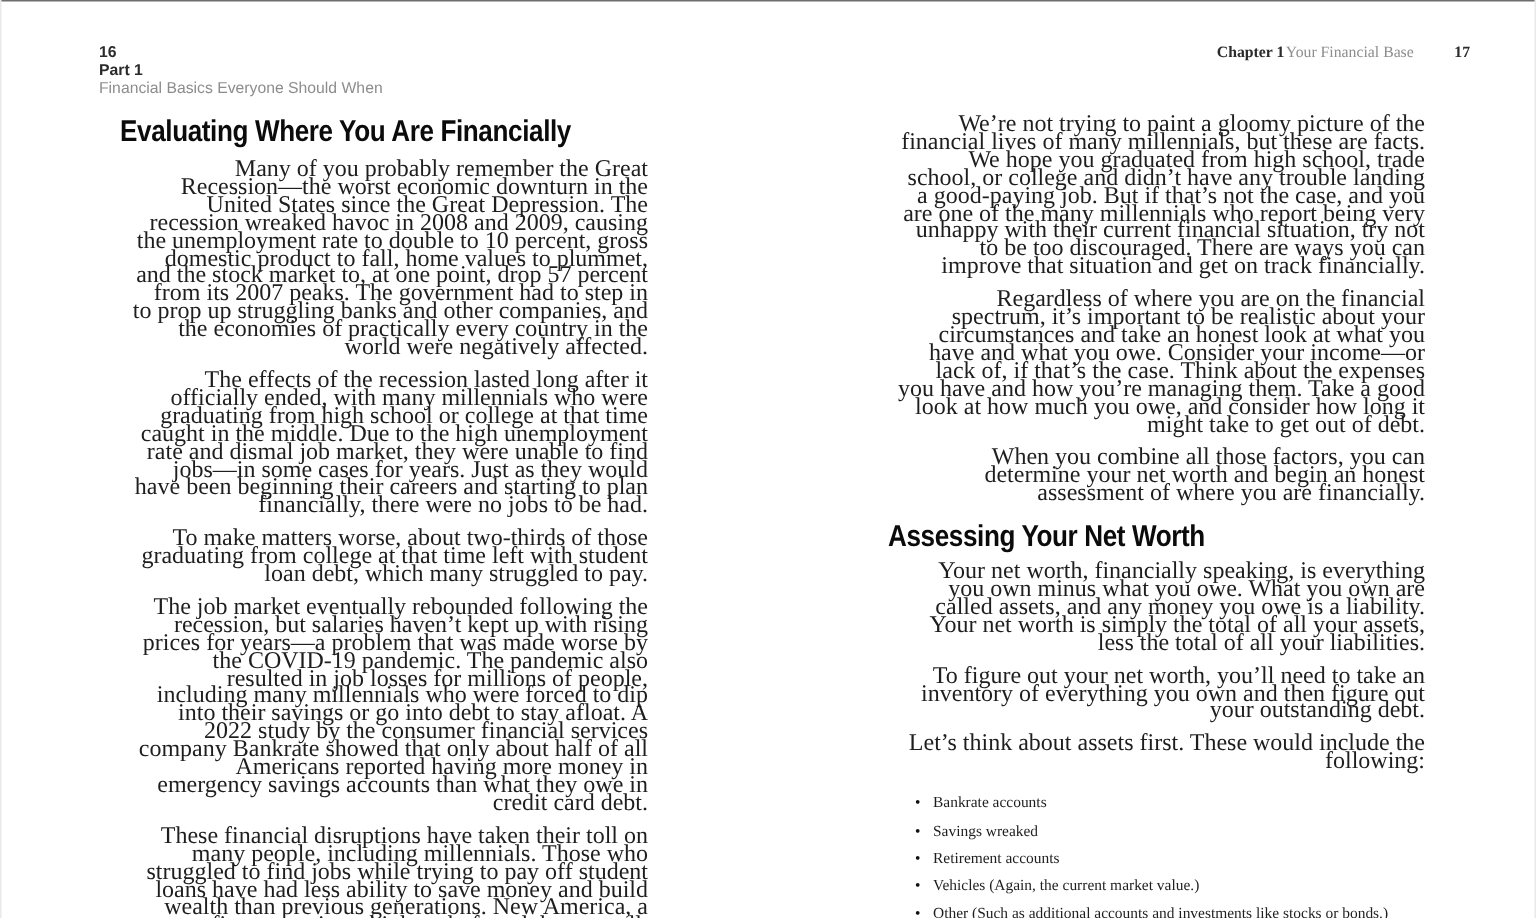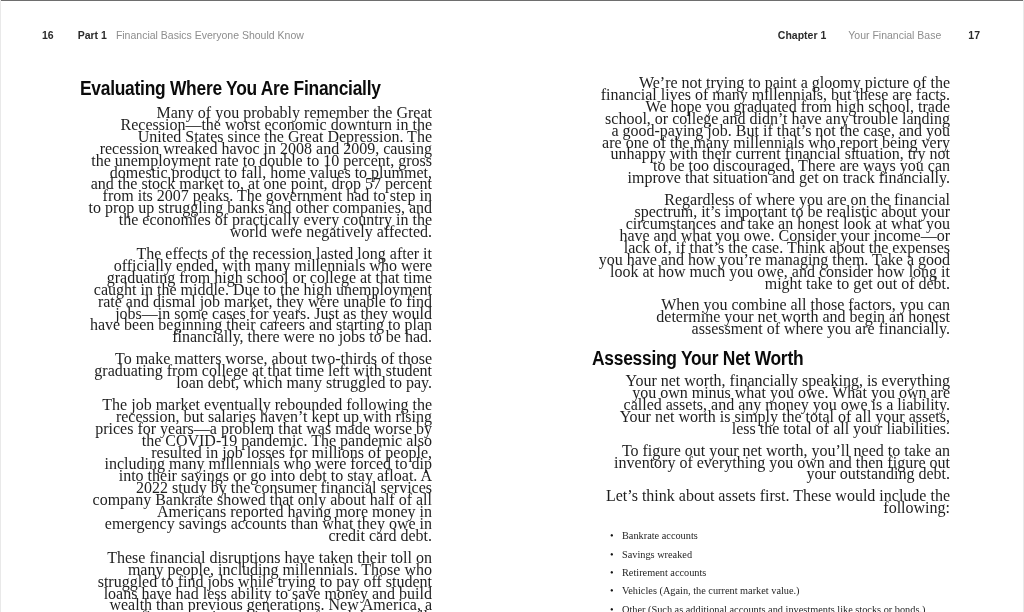--- a/index.html
+++ b/index.html
@@ -20,25 +20,25 @@
 
   
   .running-head {
     position: absolute; top: 29px; left: 42px; right: 44px;
     display: flex; align-items: baseline;
     font-family: "Liberation Sans", sans-serif;
     font-size: 10.5px; line-height: 12px;
   }
   .running-head .strong { font-weight: bold; color: #2b2b2b; }
   .running-head .muted  { color: #8d8d8d; font-weight: normal; }
-  .rh-left  { display: flex; align-items: baseline; }
-  .rh-right { display: flex; align-items: baseline; margin-left: auto; }
+  .rh-left  { display: flex; align-items: baseline; flex-direction: column; }
+  .rh-right { display: flex; align-items: baseline; margin-left: auto; font-family: Liberation Serif, serif; }
   .rh-left .section-label  { margin-left: 24px; }
   .rh-left .section-title  { margin-left: 9px; }
-  .rh-right .section-title { margin-left: 22px; }
+  .rh-right .section-title { margin-left: 1px; }
   .rh-right .page-number   { margin-left: 27px; }
 
   
   .col { position: absolute; top: 77px; }
   .col-left  { left: 80px;  width: 352px; }
   .col-right { left: 592px; width: 358px; }
 
   h1.section-heading {
     margin: 0 0 8px 0;
     font-family: "Liberation Sans", sans-serif;
@@ -80,21 +80,21 @@
 <body>
 
 <div class="top-edge"></div>
 <div class="side-edge left"></div>
 <div class="side-edge right"></div>
 
 <div class="running-head">
   <div class="rh-left">
     <span class="strong">16</span>
     <span class="strong section-label">Part 1</span>
-    <span class="muted section-title">Financial Basics Everyone Should Know</span>
+    <span class="muted section-title">Financial Basics Everyone Should When</span>
   </div>
   <div class="rh-right">
     <span class="strong">Chapter 1</span>
     <span class="muted section-title">Your Financial Base</span>
     <span class="strong page-number">17</span>
   </div>
 </div>
 
 <div class="col col-left">
   <h1 class="section-heading">Evaluating Where You Are Financially</h1>

